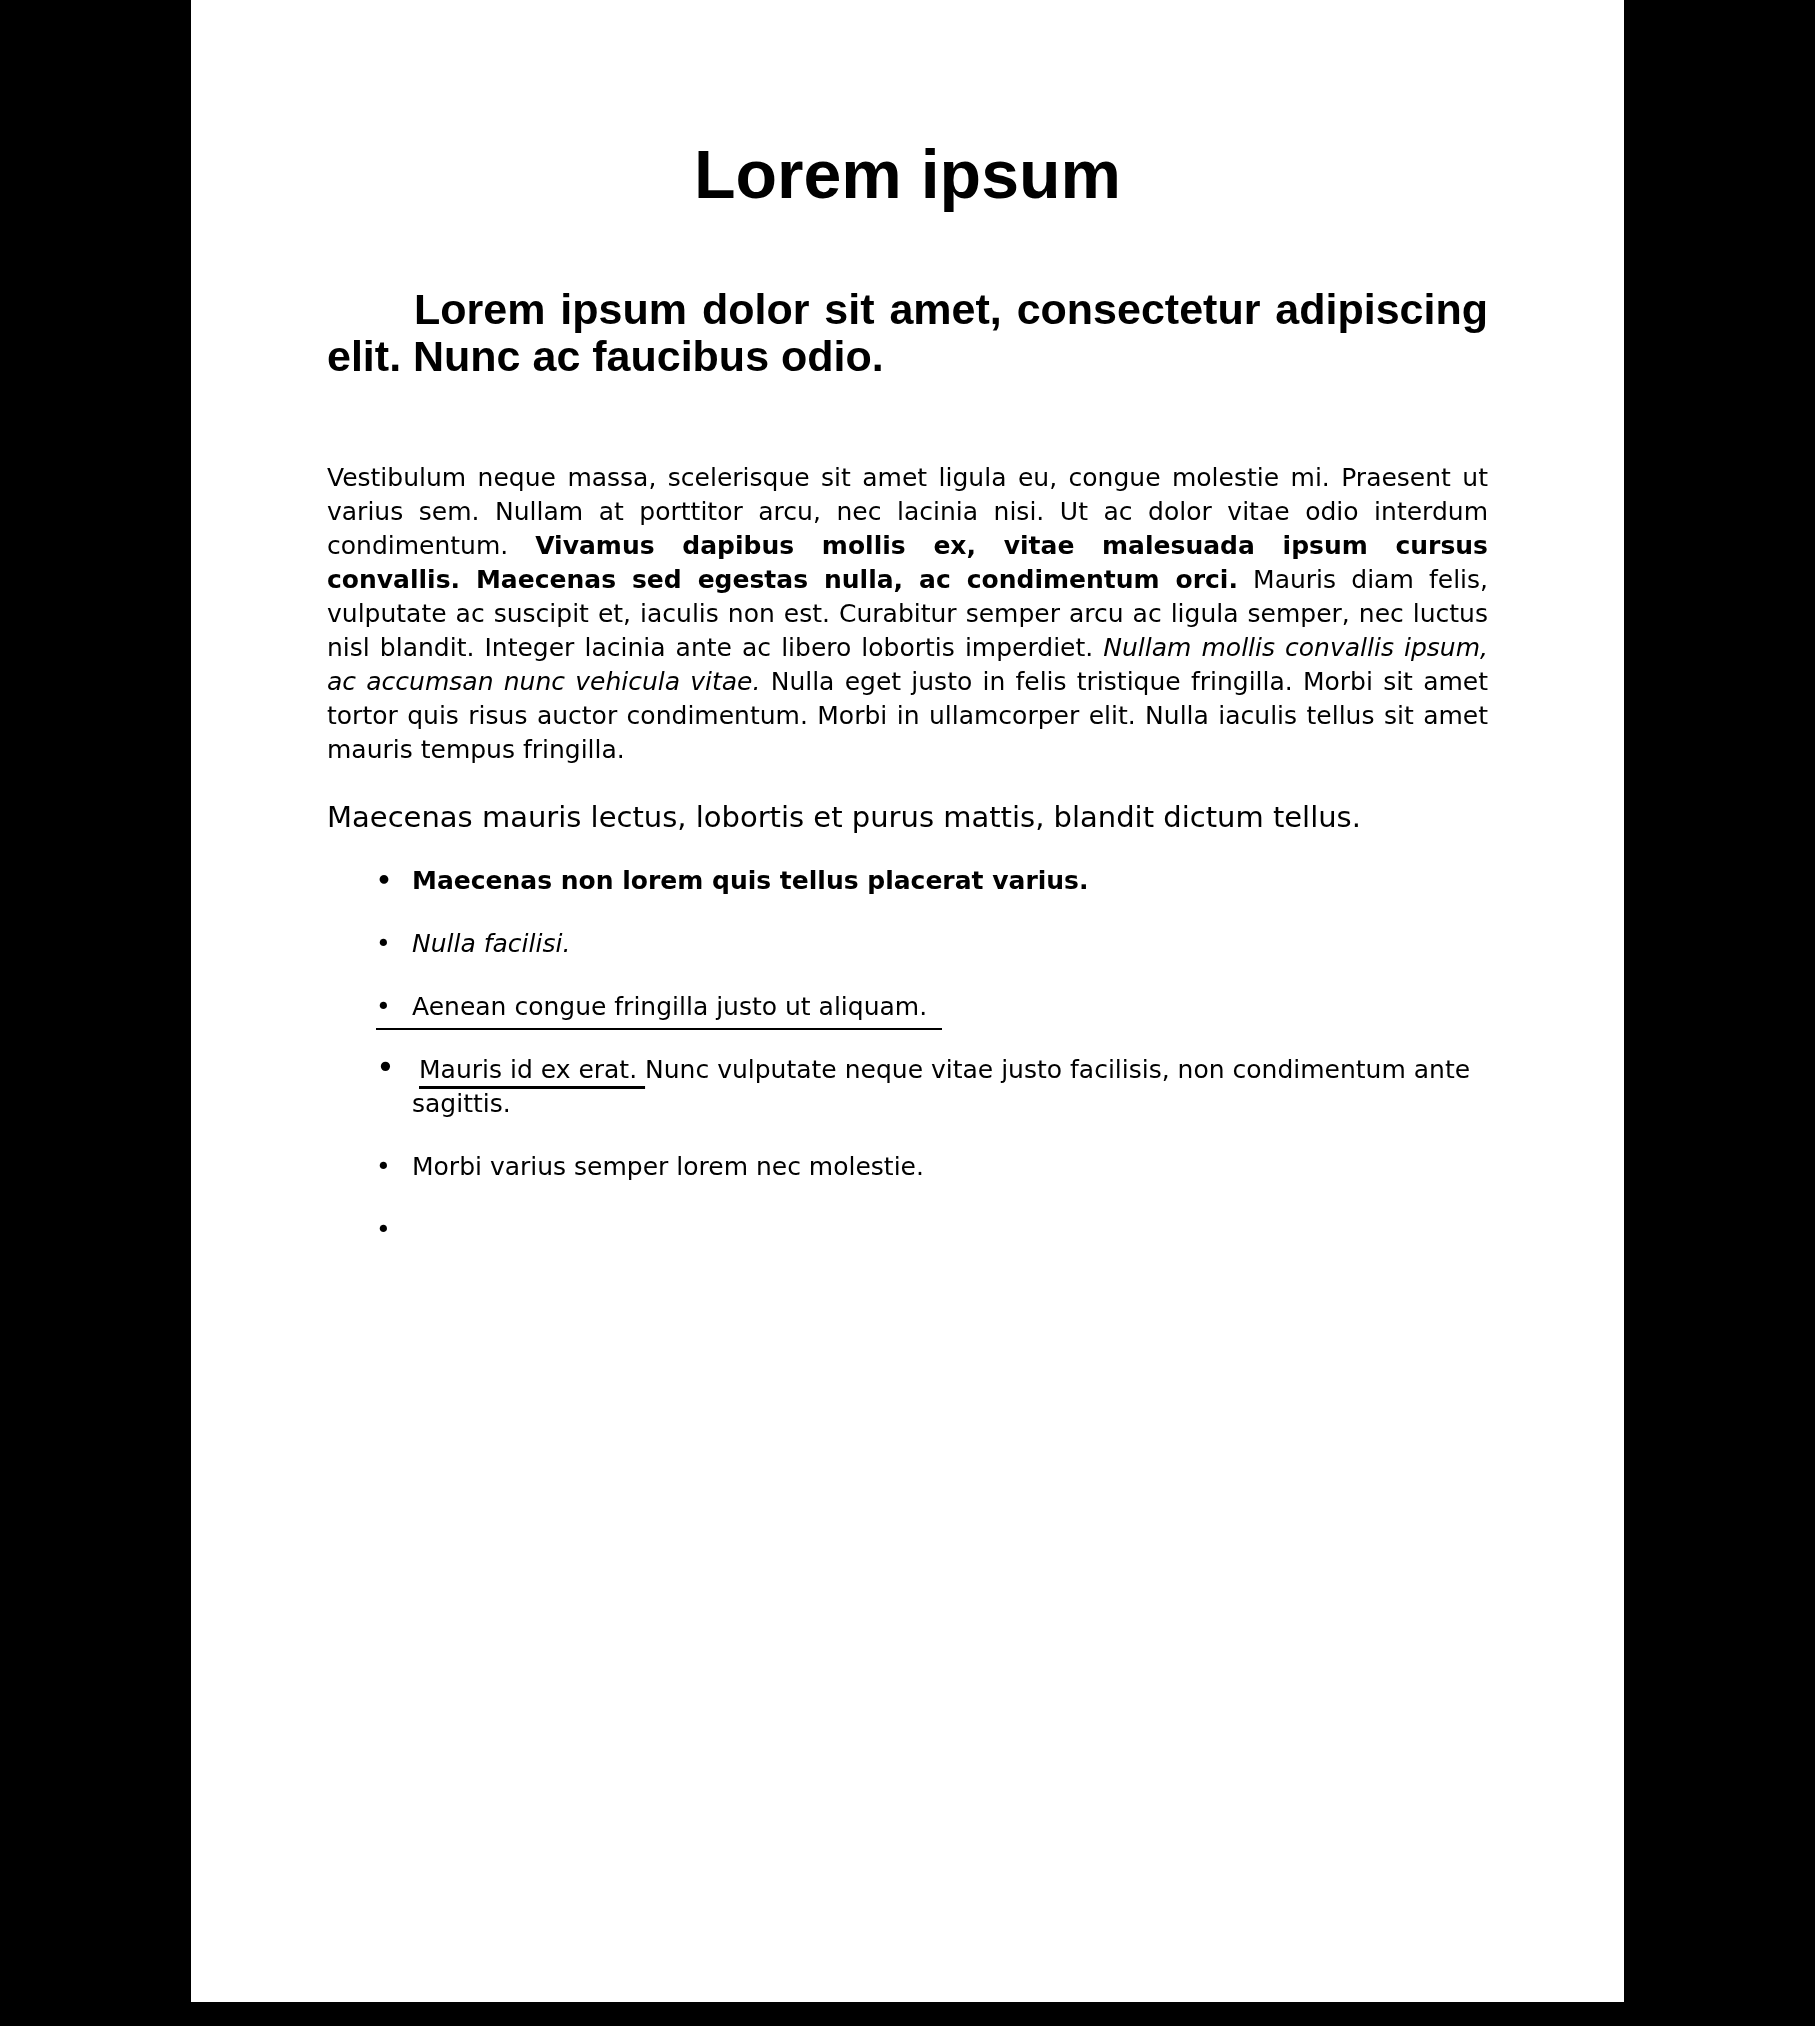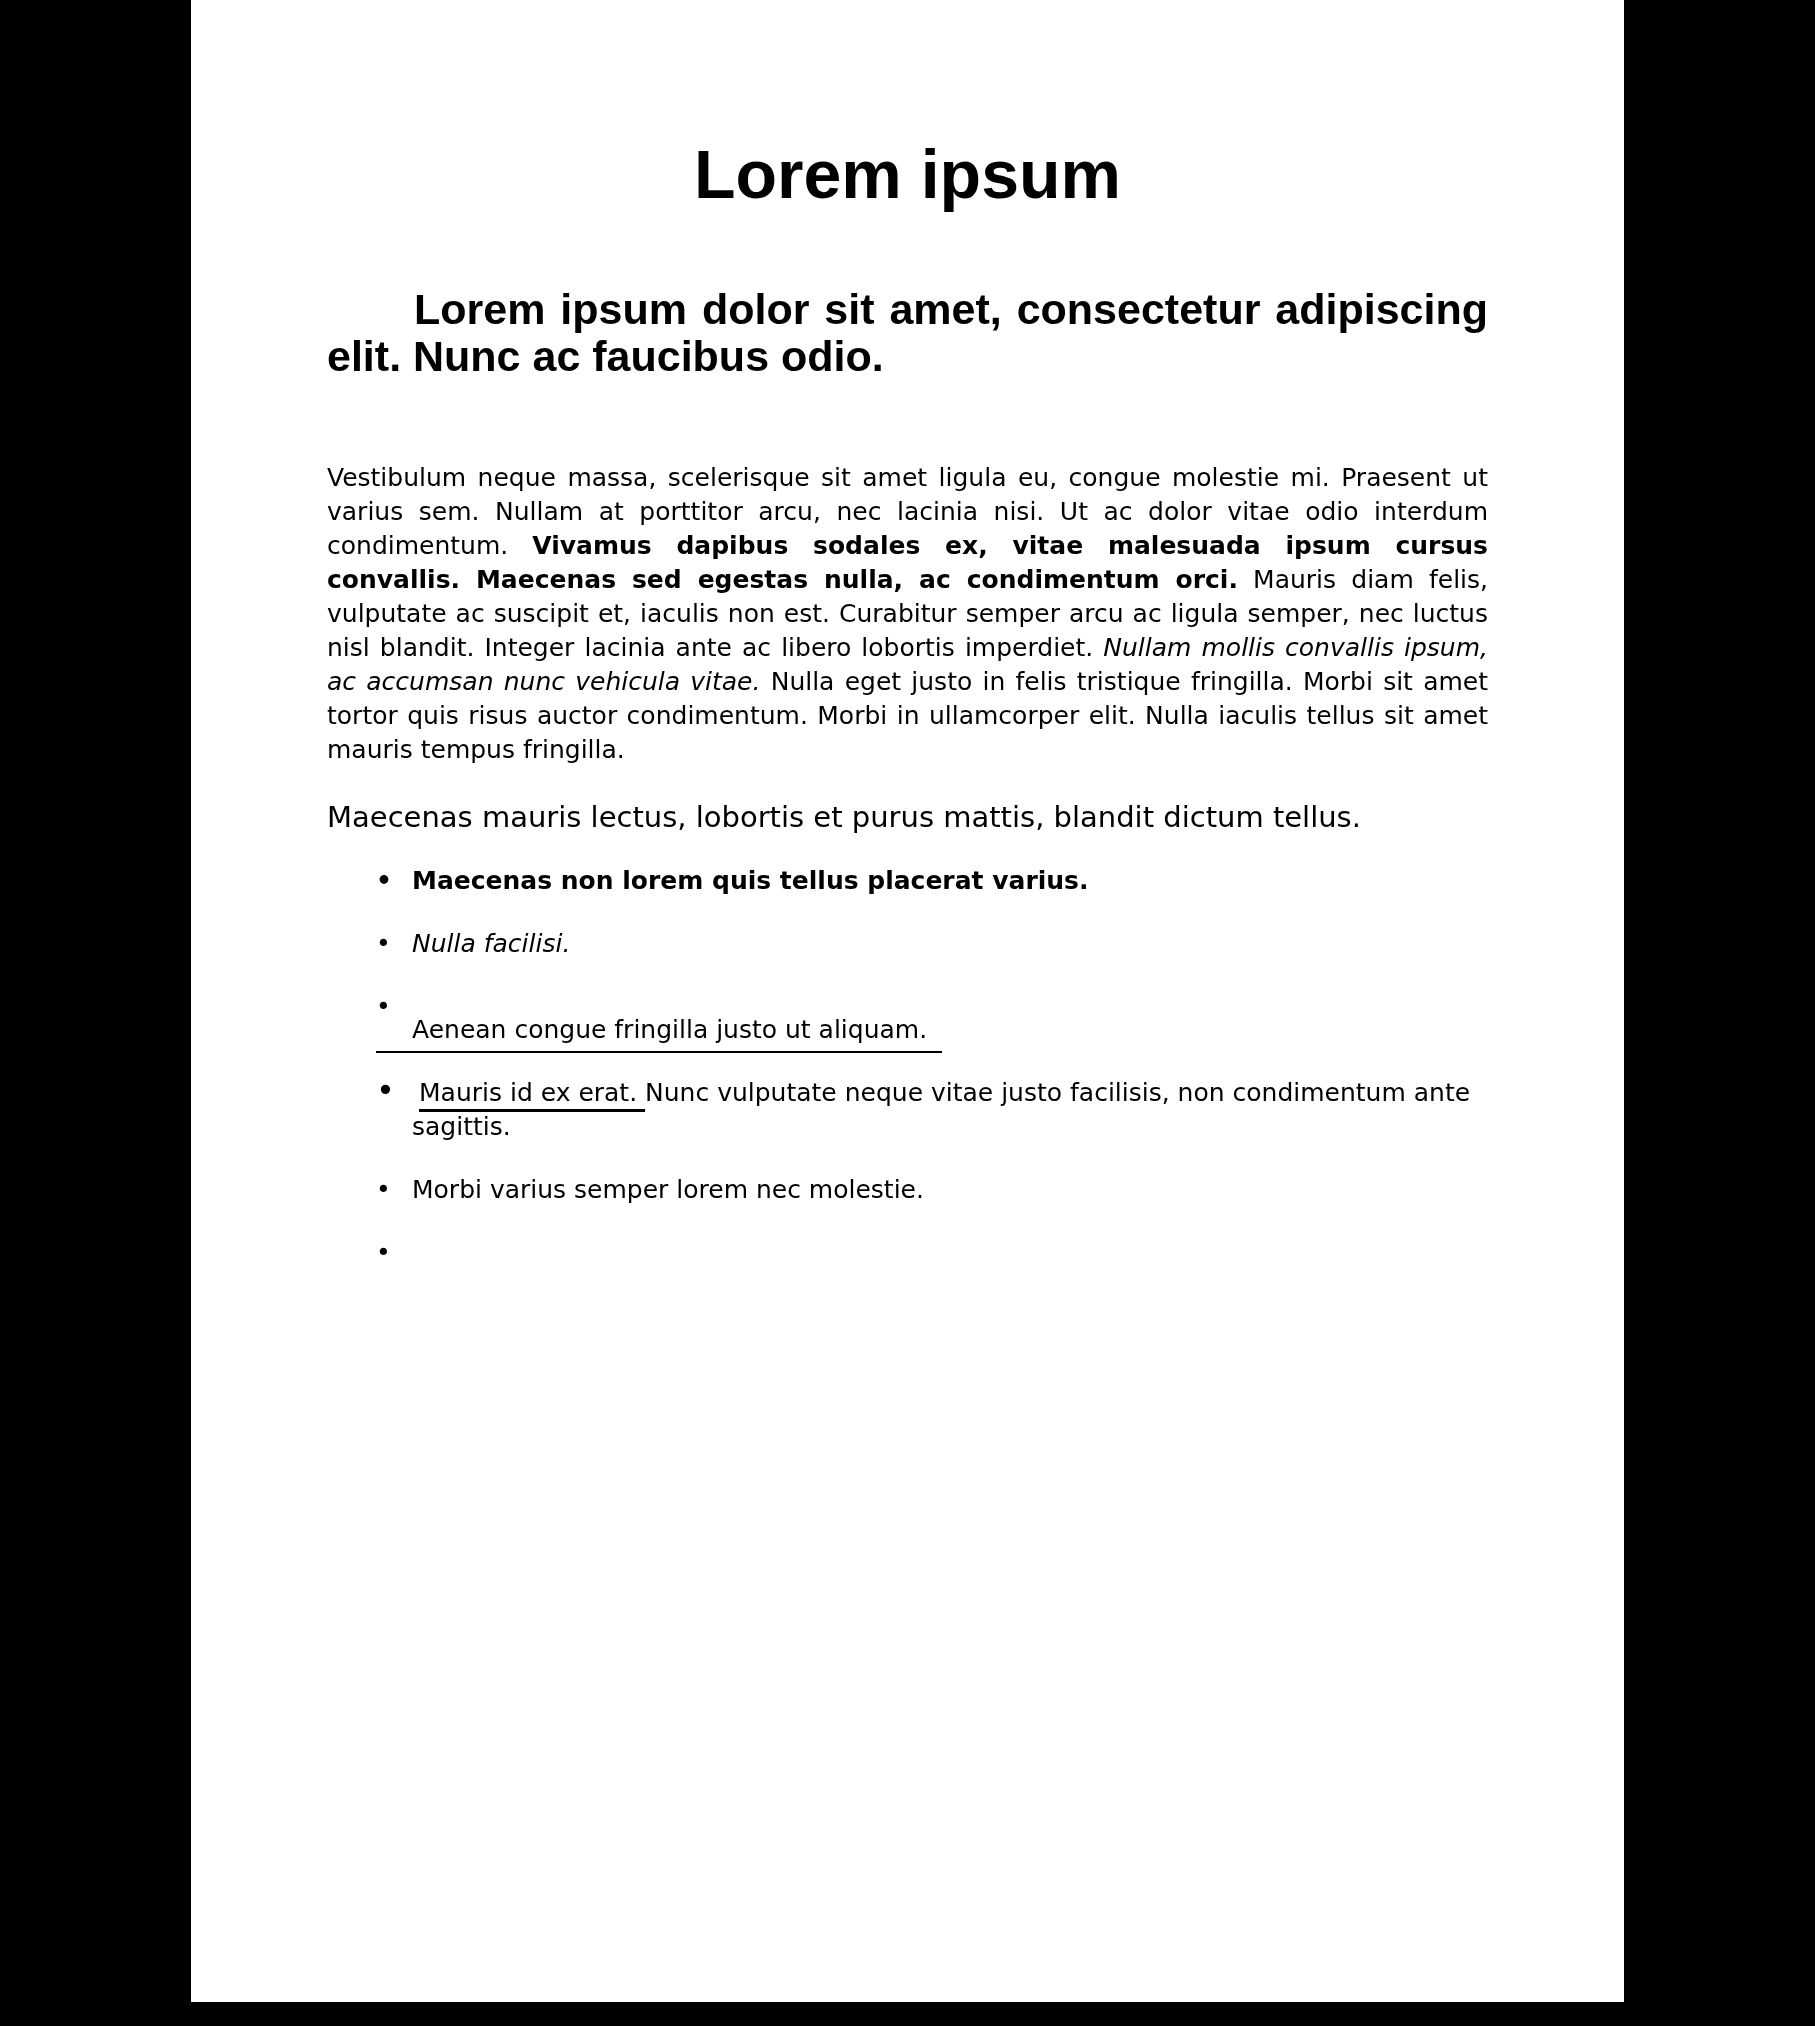--- a/index.html
+++ b/index.html
@@ -114,21 +114,20 @@
   .li-bold { font-weight: bold; }
   .li-italic { font-style: italic; }
   
   .u-all {
     display: inline-block;
     margin-left: -36px;
     padding-left: 36px;
     padding-right: 15px;
     padding-bottom: 3.8px;
     border-bottom: 2.8px solid #000000;
-    margin-top: 23px;
   }
   li.item-underline-all { margin-bottom: 23px; }
   
   .u-part {
     text-decoration: underline;
     text-decoration-thickness: 2.8px;
     text-underline-offset: 7.6px;
     margin-left: 7px;
   }
 
@@ -160,21 +159,21 @@
     <div class="doc-title">Lorem ipsum</div>
 
     <div class="doc-heading">
       <div class="h-line1">Lorem ipsum dolor sit amet, consectetur adipiscing</div>
       <div class="h-line2">elit. Nunc ac faucibus odio.</div>
     </div>
 
     <div class="doc-paragraph">
       <div class="pl"><span>Vestibulum neque massa, scelerisque sit amet ligula eu, congue molestie mi. Praesent ut</span></div>
       <div class="pl"><span>varius sem. Nullam at porttitor arcu, nec lacinia nisi. Ut ac dolor vitae odio interdum</span></div>
-      <div class="pl"><span>condimentum. </span><span class="seg-b">Vivamus dapibus sodales ex, vitae malesuada ipsum cursus</span></div>
+      <div class="pl"><span>condimentum. </span><span class="seg-b">Vivamus dapibus mollis ex, vitae malesuada ipsum cursus</span></div>
       <div class="pl"><span class="seg-b">convallis. Maecenas sed egestas nulla, ac condimentum orci.</span><span> Mauris diam felis,</span></div>
       <div class="pl"><span>vulputate ac suscipit et, iaculis non est. Curabitur semper arcu ac ligula semper, nec luctus</span></div>
       <div class="pl"><span>nisl blandit. Integer lacinia ante ac libero lobortis imperdiet. </span><span class="seg-i">Nullam mollis convallis ipsum,</span></div>
       <div class="pl"><span class="seg-i">ac accumsan nunc vehicula vitae.</span><span> Nulla eget justo in felis tristique fringilla. Morbi sit amet</span></div>
       <div class="pl"><span>tortor quis risus auctor condimentum. Morbi in ullamcorper elit. Nulla iaculis tellus sit amet</span></div>
       <div class="pl pl-last"><span>mauris tempus fringilla.</span></div>
     </div>
 
     <div class="doc-intro-line">Maecenas mauris lectus, lobortis et purus mattis, blandit dictum tellus.</div>
 

